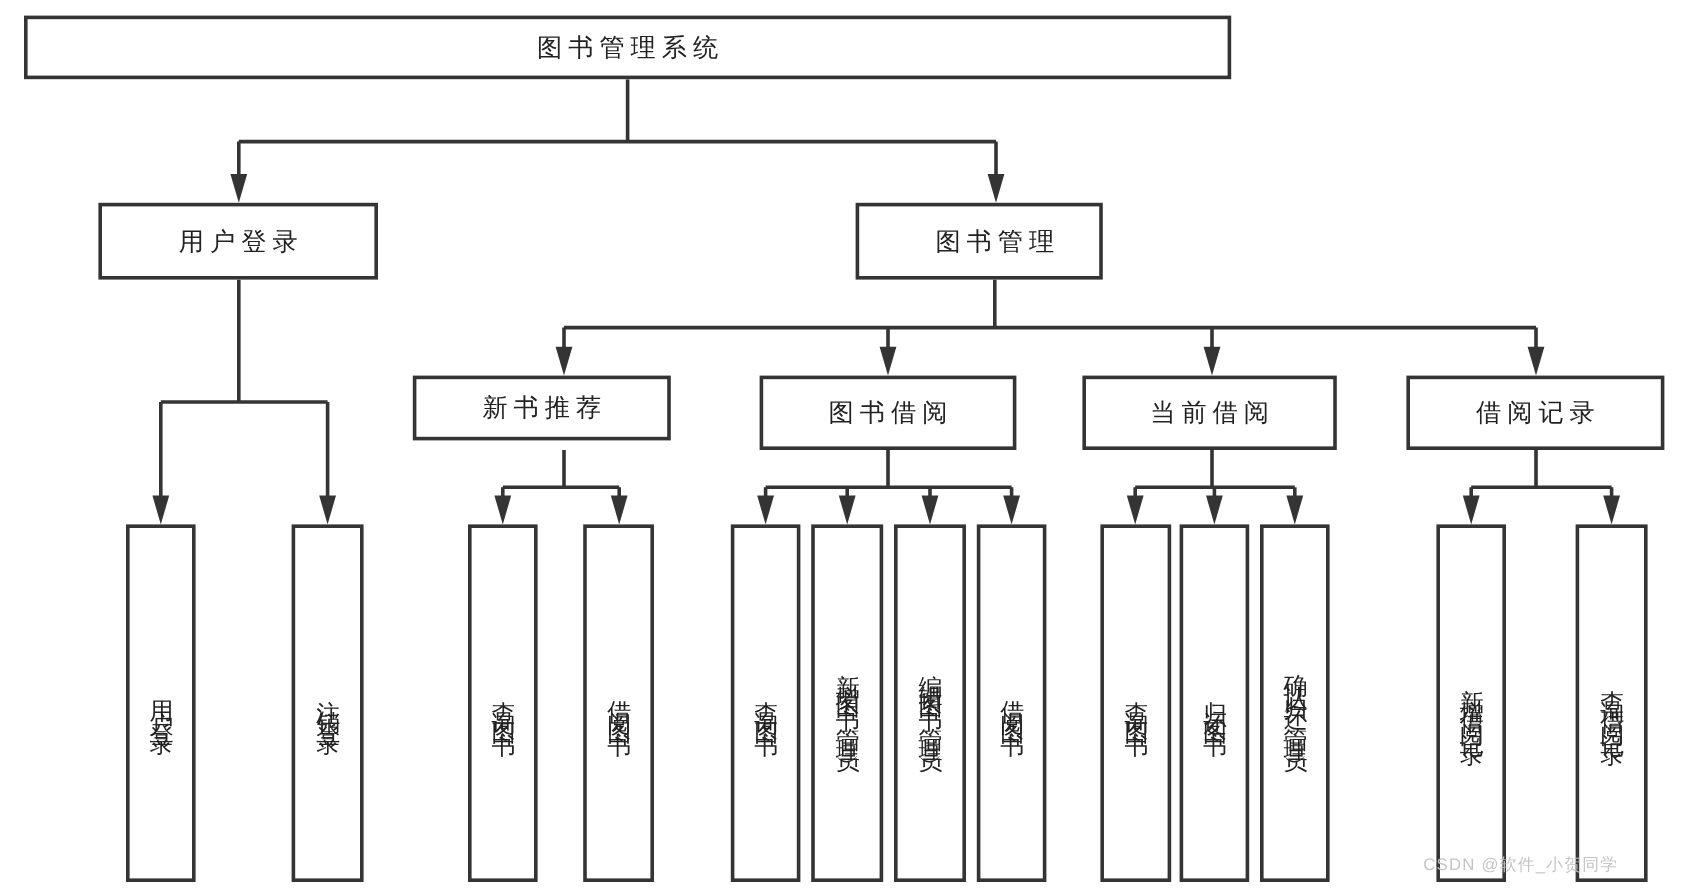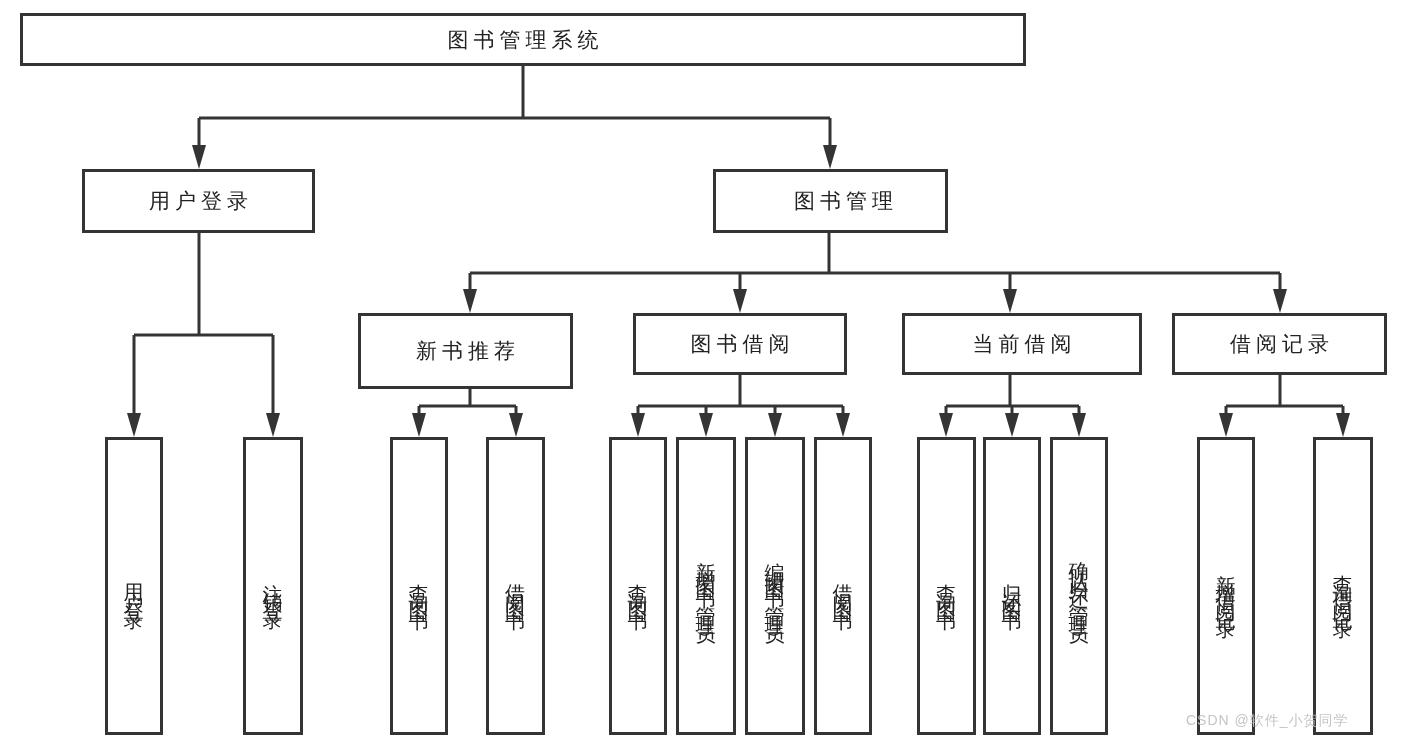--- a/index.html
+++ b/index.html
@@ -100,31 +100,31 @@
     </g>
   </svg>
 
   <div class="box h" style="left:20px; top:13px; width:1006px; height:53px;">
     <span>图书管理系统</span>
   </div>
 
   <div class="box h" style="left:82px; top:169px; width:233px; height:64px;">
     <span>用户登录</span>
   </div>
-  <div class="box h" style="left:713px; top:169px; width:235px; height:64px;padding-left:26px;">
+  <div class="box h" style="left:713px; top:169px; width:206px; height:64px;padding-left:26px;">
     <span>图书管理</span>
   </div>
 
-  <div class="box h" style="left:358px; top:313px; width:215px; height:76px;text-align:center;">
+  <div class="box h" style="left:344px; top:313px; width:215px; height:54px;text-align:center;">
     <span>新书推荐</span>
   </div>
   <div class="box h" style="left:633px; top:313px; width:214px; height:62px;">
     <span>图书借阅</span>
   </div>
-  <div class="box h" style="left:902px; top:313px; width:240px; height:62px;">
+  <div class="box h" style="left:902px; top:313px; width:212px; height:62px;">
     <span>当前借阅</span>
   </div>
   <div class="box h" style="left:1172px; top:313px; width:215px; height:62px;text-align:center;">
     <span>借阅记录</span>
   </div>
 
   <div class="box v" style="left:105px; top:437px; width:58px; height:298px;">
     <span>用户登录</span>
   </div>
   <div class="box v" style="left:243px; top:437px; width:60px; height:298px;">

